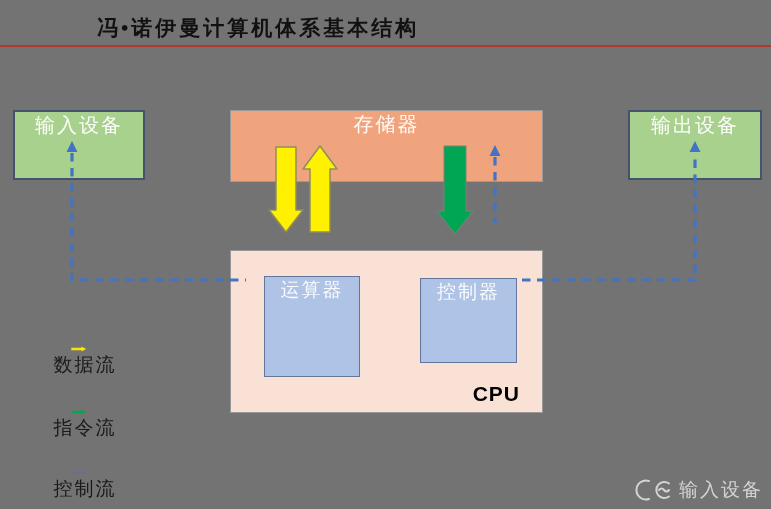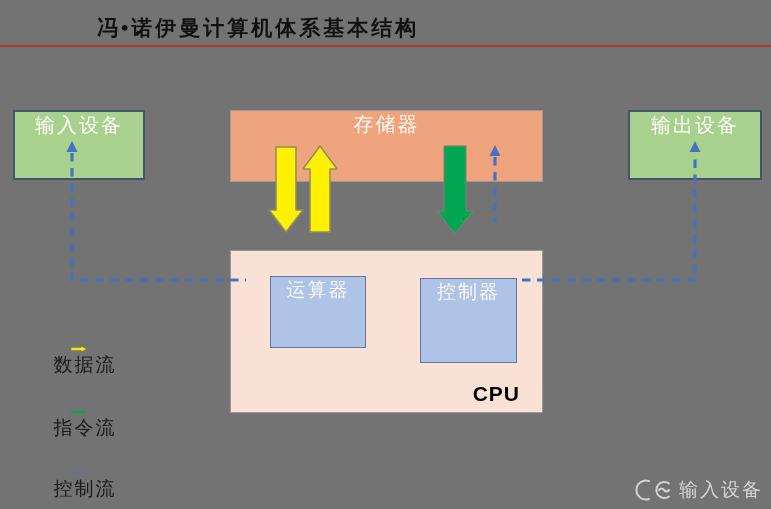--- a/index.html
+++ b/index.html
@@ -35,21 +35,21 @@
     border:1.5px solid #999999;
   }
   .cpu-label{
     position:absolute;right:22px;bottom:6px;font-weight:bold;color:#000000;
     font-size:21px;font-family:"Liberation Sans",sans-serif;letter-spacing:1px;
   }
   .inner{
     background:#AEC3E6;border:1.5px solid #64759C;font-size:19px;letter-spacing:2px;
     color:rgba(255,255,255,0.92);
   }
-  .alu-box{left:270px;top:236px;width:96px;height:72px;}
+  .alu-box{left:264px;top:236px;width:96px;height:101px;}
   .controller-box{left:420px;top:238px;width:97px;height:85px;}
   
   #arrow-layer{position:absolute;left:0;top:0;z-index:5;pointer-events:none;}
   
   .legend-row{
     position:absolute;left:38px;display:flex;align-items:center;height:32px;flex-direction:column;
   }
   .legend-row .lbl{
     margin-left:12px;font-size:19px;color:#1a1a1a;letter-spacing:2px;
   }

